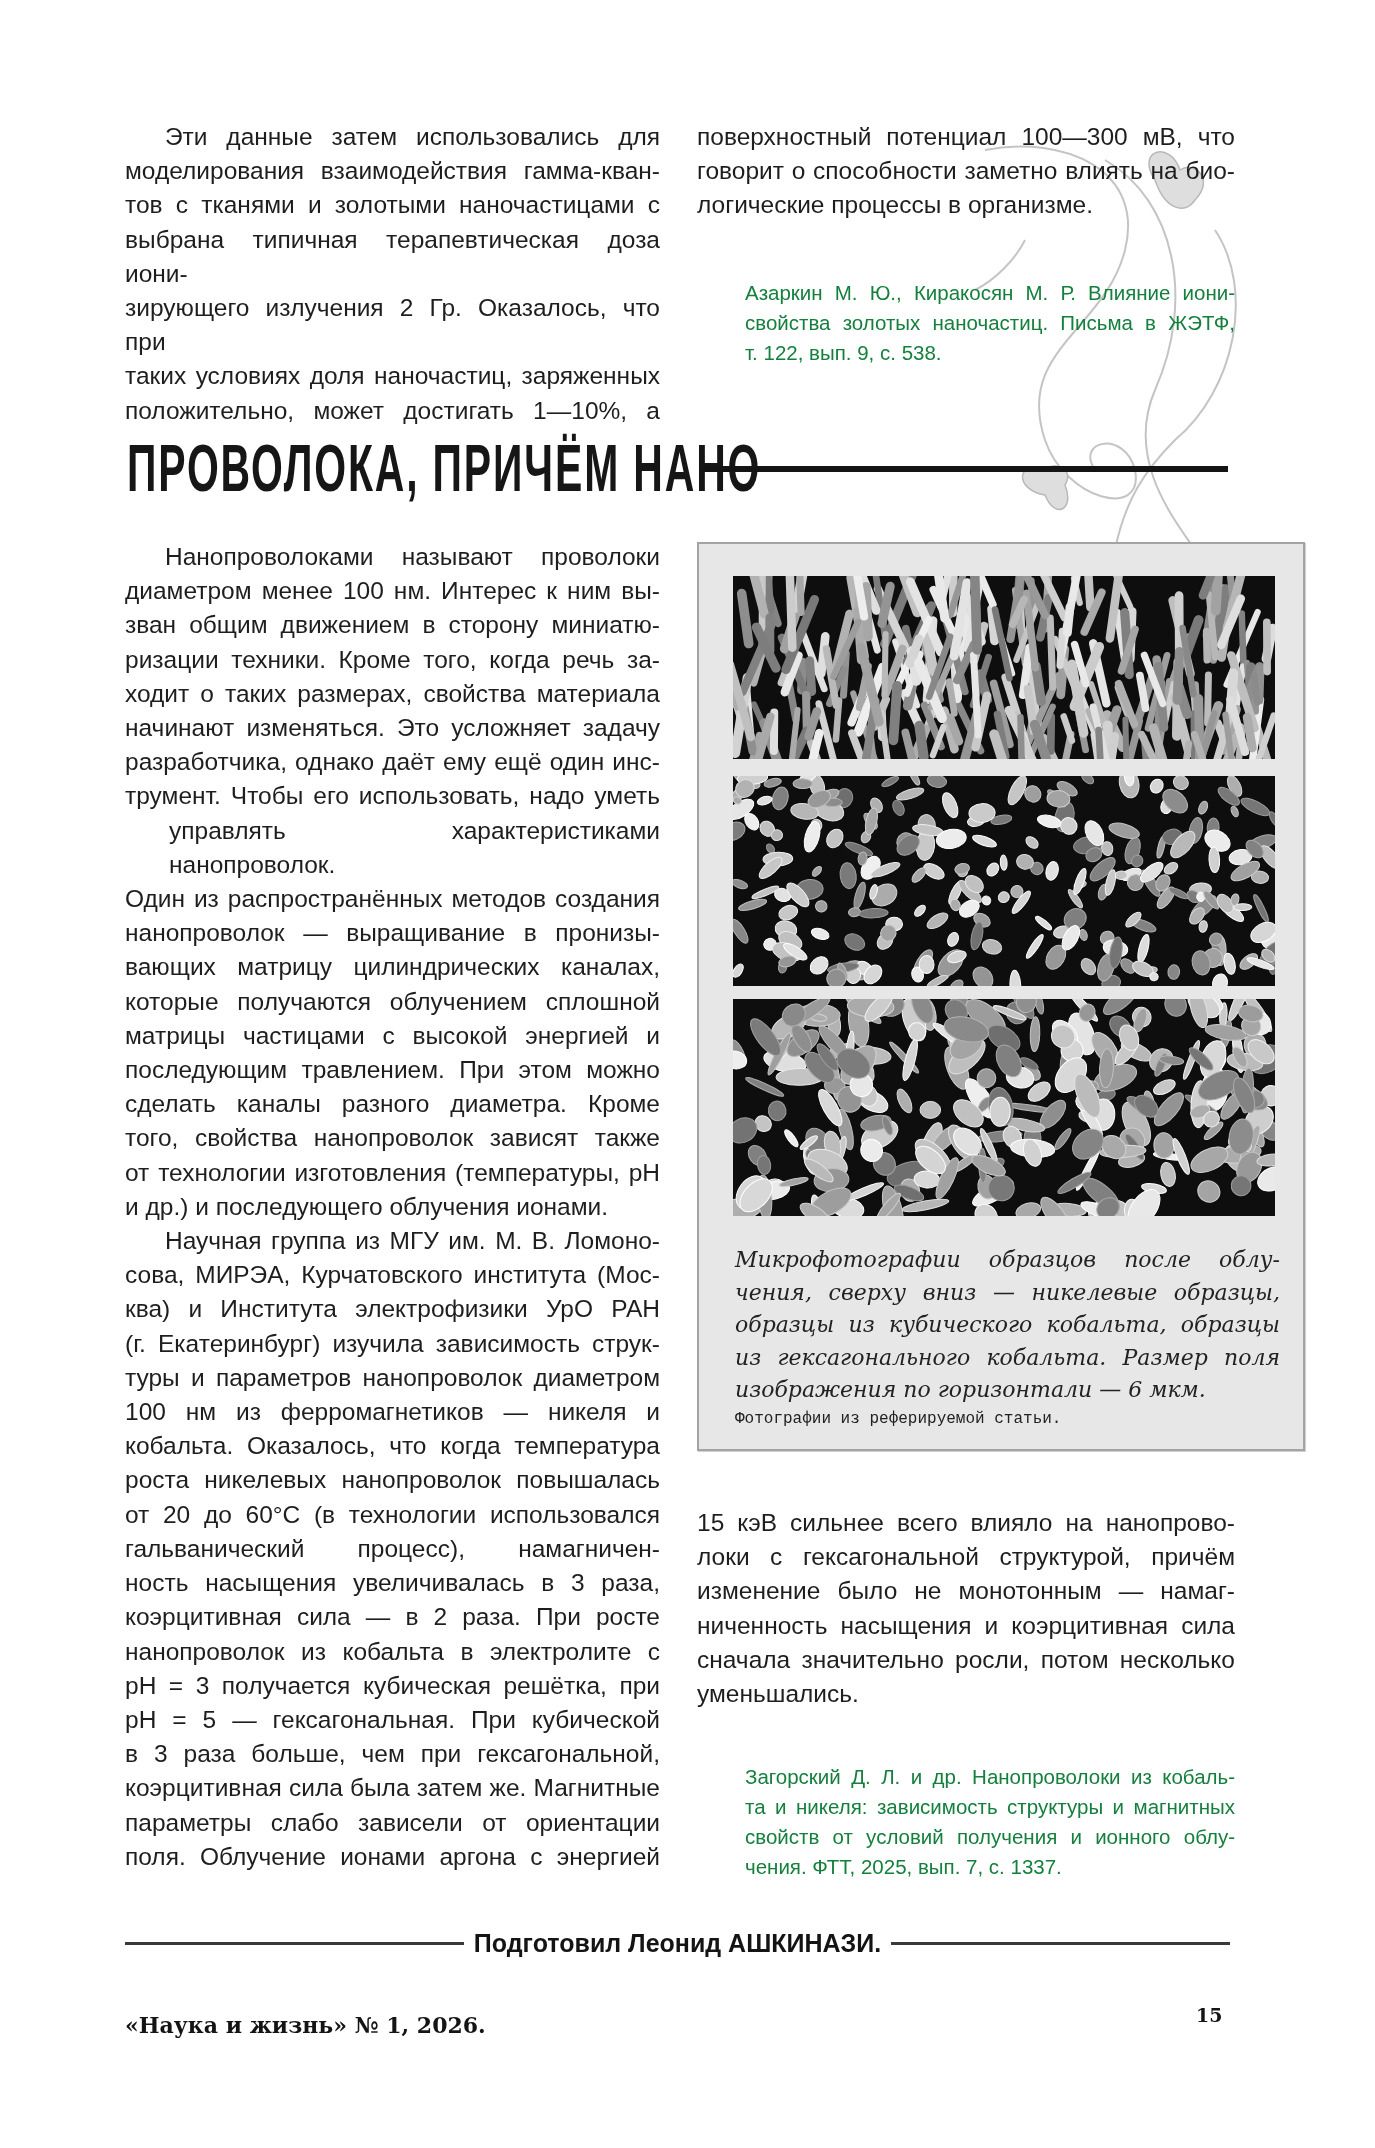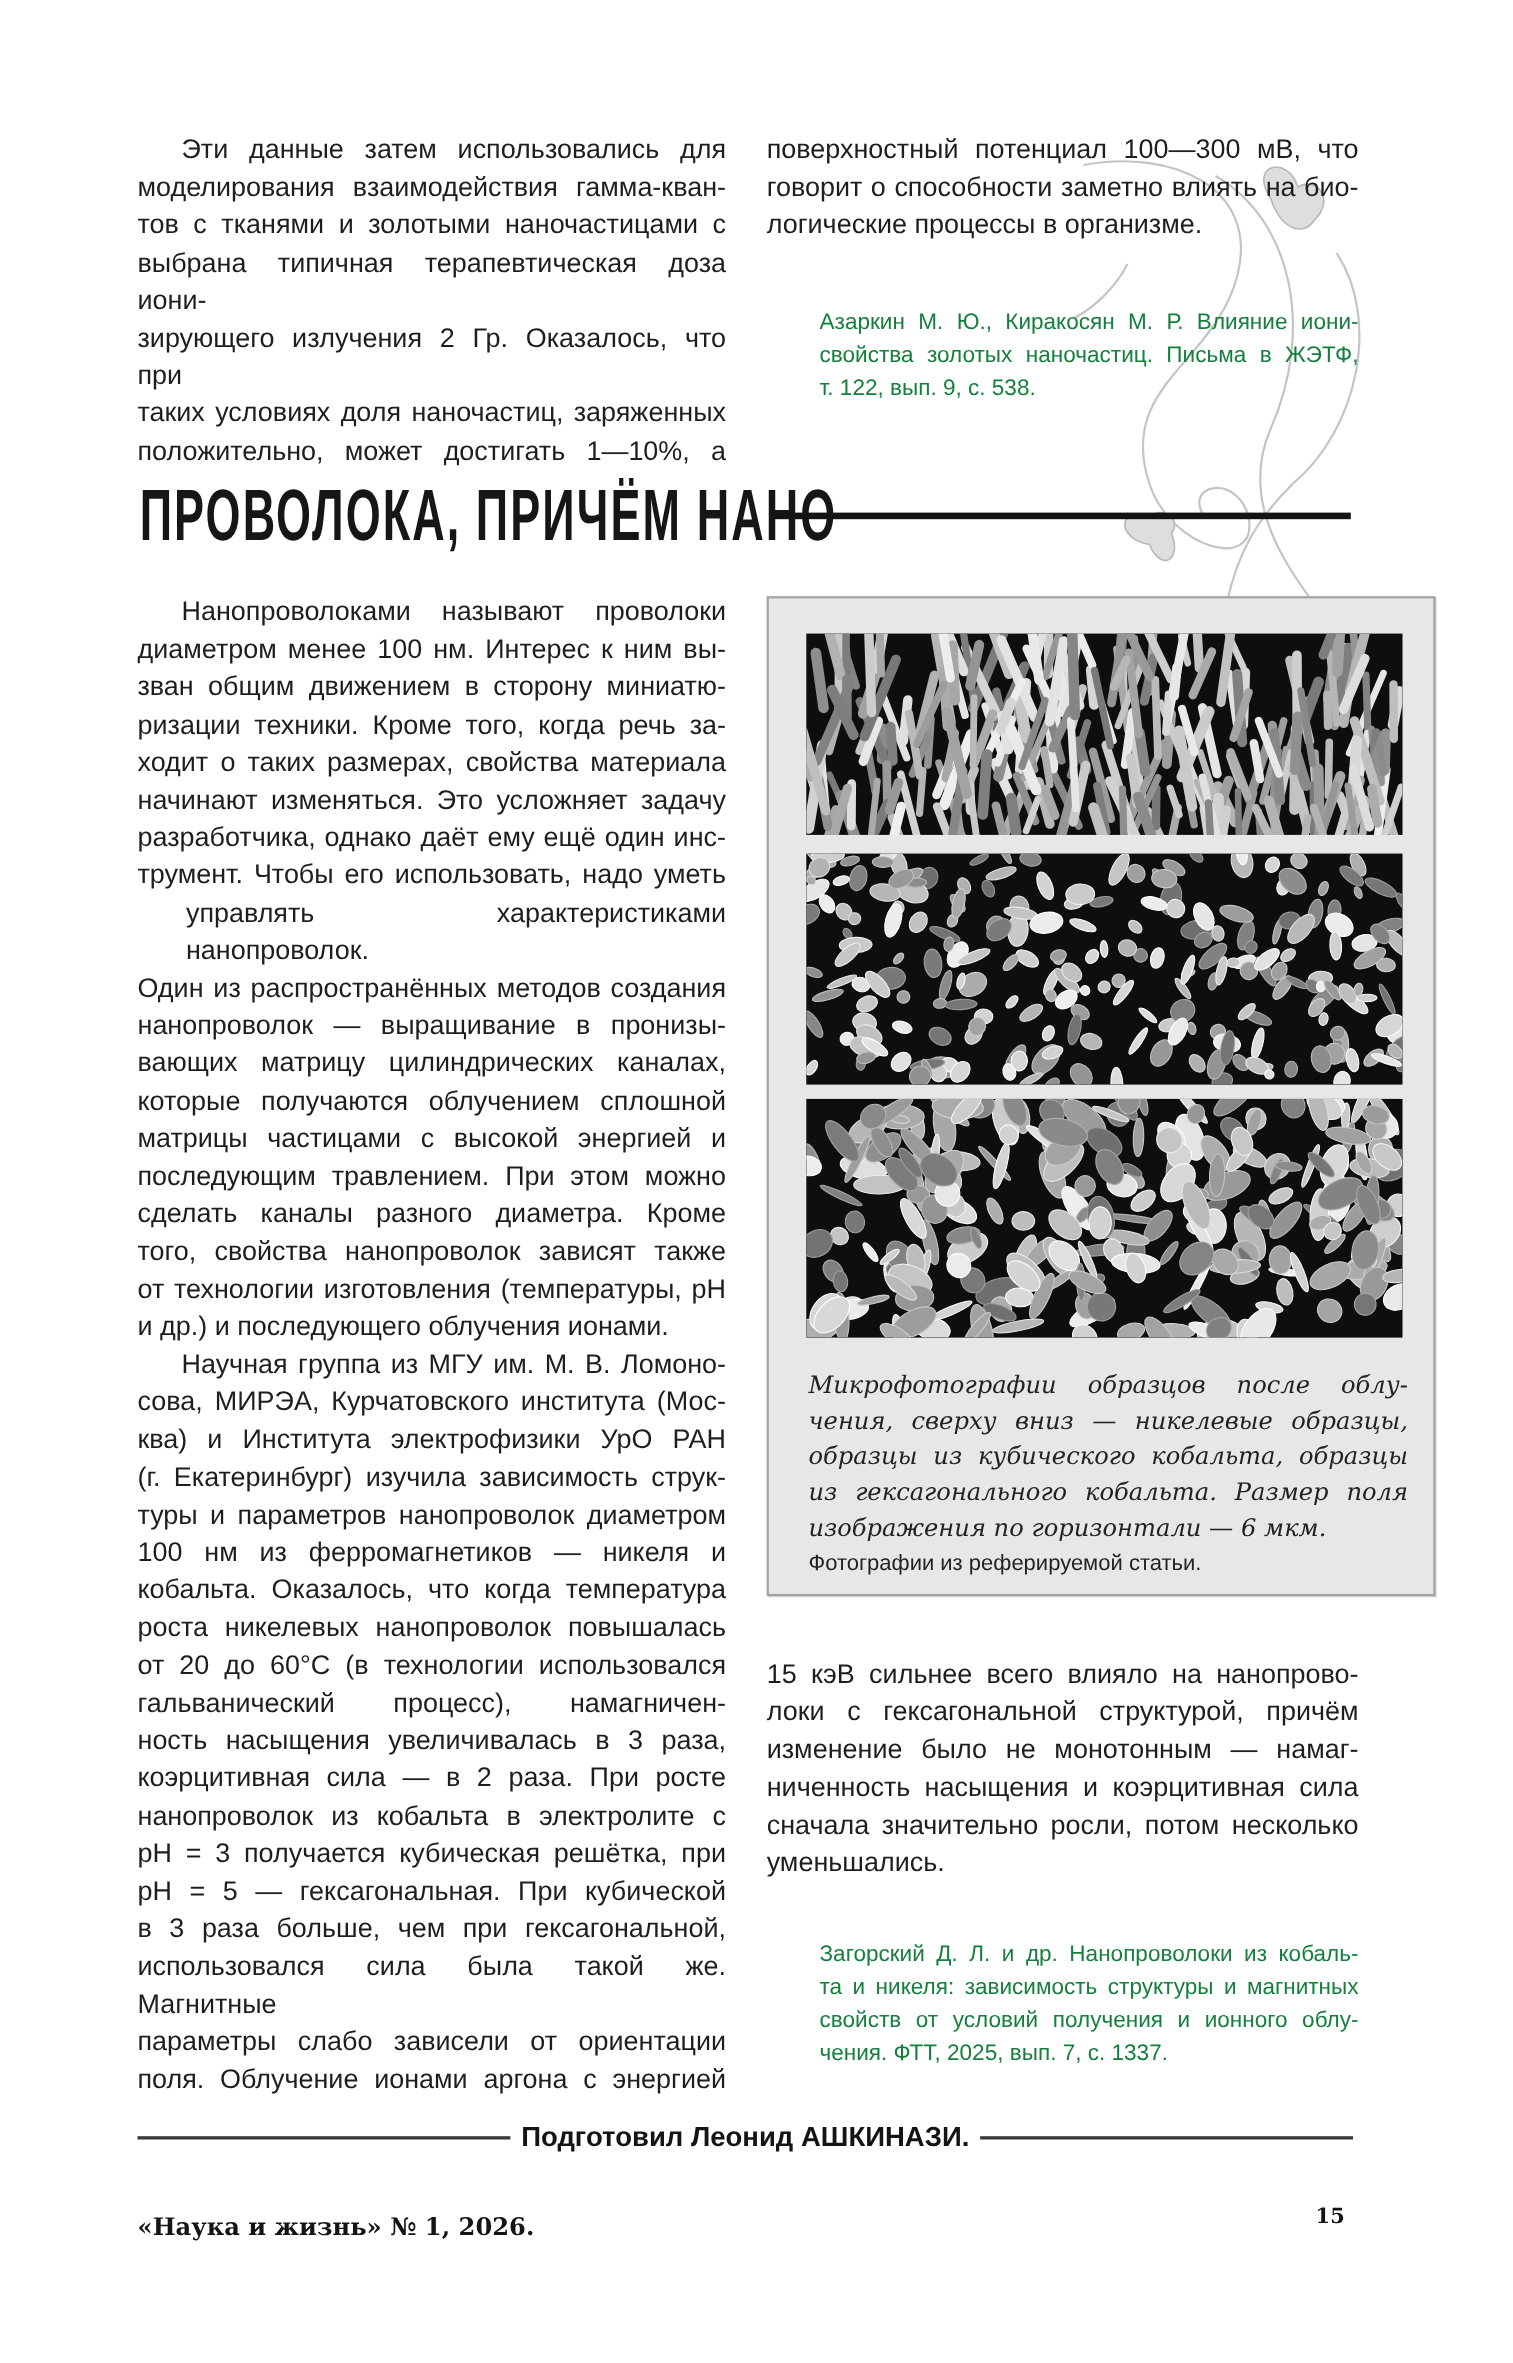--- a/index.html
+++ b/index.html
@@ -50,22 +50,22 @@
     position: absolute; left: 36px; top: 700px; width: 545px;
     font-family: "DejaVu Serif", serif;
     font-style: italic;
     font-size: 22px;
     line-height: 32.5px;
     color: #222;
     text-align: justify;
   }
   .credit {
     position: absolute; left: 36px; top: 866px;
-    font-family: Liberation Sans, sans-serif;
-    font-size: 20px; color: #222;
+    font-family: Liberation Mono, monospace;
+    font-size: 16px; color: #222;
   }
   .author-line { left: 125px; top: 1928px; width: 1105px; height: 30px; display: flex; align-items: center; }
   .author-line .rule { flex: 1; height: 3px; background: #3a3a3a; }
   .author-line .name {
     font-family: "Liberation Sans", sans-serif; font-weight: bold; font-size: 25px;
     padding: 0 10px; color: #141414; white-space: nowrap;
   }
   .footer-left {
     left: 125px; top: 2012px;
     font-family: "DejaVu Serif", serif; font-weight: bold; font-size: 22px; color: #141414;
@@ -146,21 +146,21 @@
     <div class="para" style="text-align-last: justify;">кобальта. Оказалось, что когда температура</div>
     <div class="para" style="text-align-last: justify;">роста никелевых нанопроволок повышалась</div>
     <div class="para" style="text-align-last: justify;">от 20 до 60°С (в технологии использовался</div>
     <div class="para" style="text-align-last: justify;">гальванический процесс), намагничен-</div>
     <div class="para" style="text-align-last: justify;">ность насыщения увеличивалась в 3 раза,</div>
     <div class="para" style="text-align-last: justify;">коэрцитивная сила — в 2 раза. При росте</div>
     <div class="para" style="text-align-last: justify;">нанопроволок из кобальта в электролите с</div>
     <div class="para" style="text-align-last: justify;">pH = 3 получается кубическая решётка, при</div>
     <div class="para" style="text-align-last: justify;">pH = 5 — гексагональная. При кубической</div>
     <div class="para" style="text-align-last: justify;">в 3 раза больше, чем при гексагональной,</div>
-    <div class="para" style="text-align-last: justify;">использовался сила была такой же. Магнитные</div>
+    <div class="para" style="text-align-last: justify;">коэрцитивная сила была затем же. Магнитные</div>
     <div class="para" style="text-align-last: justify;">параметры слабо зависели от ориентации</div>
     <div class="para" style="text-align-last: justify;">поля. Облучение ионами аргона с энергией</div>
   </div>
 
 <div class="abs figure-box">
   <div class="micro" style="top:32px; height:183px;">
     <svg id="img-nickel" viewBox="0 0 542 183" preserveAspectRatio="none">
         <line x1="52.36615822312064" y1="198.89519922052995" x2="21.079586537112107" y2="128.40260476179884" stroke="rgb(121,121,121)" stroke-width="6.204620879334045" stroke-linecap="round"></line>
         <line x1="415.0566449054113" y1="152.20843402129452" x2="434.07557898746563" y2="79.37348432781488" stroke="rgb(159,159,159)" stroke-width="6.780452714097176" stroke-linecap="round"></line>
         <line x1="144.82118419168626" y1="192.5331090526032" x2="120.23511562950047" y2="117.33672923129544" stroke="rgb(160,160,160)" stroke-width="6.136435104661095" stroke-linecap="round"></line>

